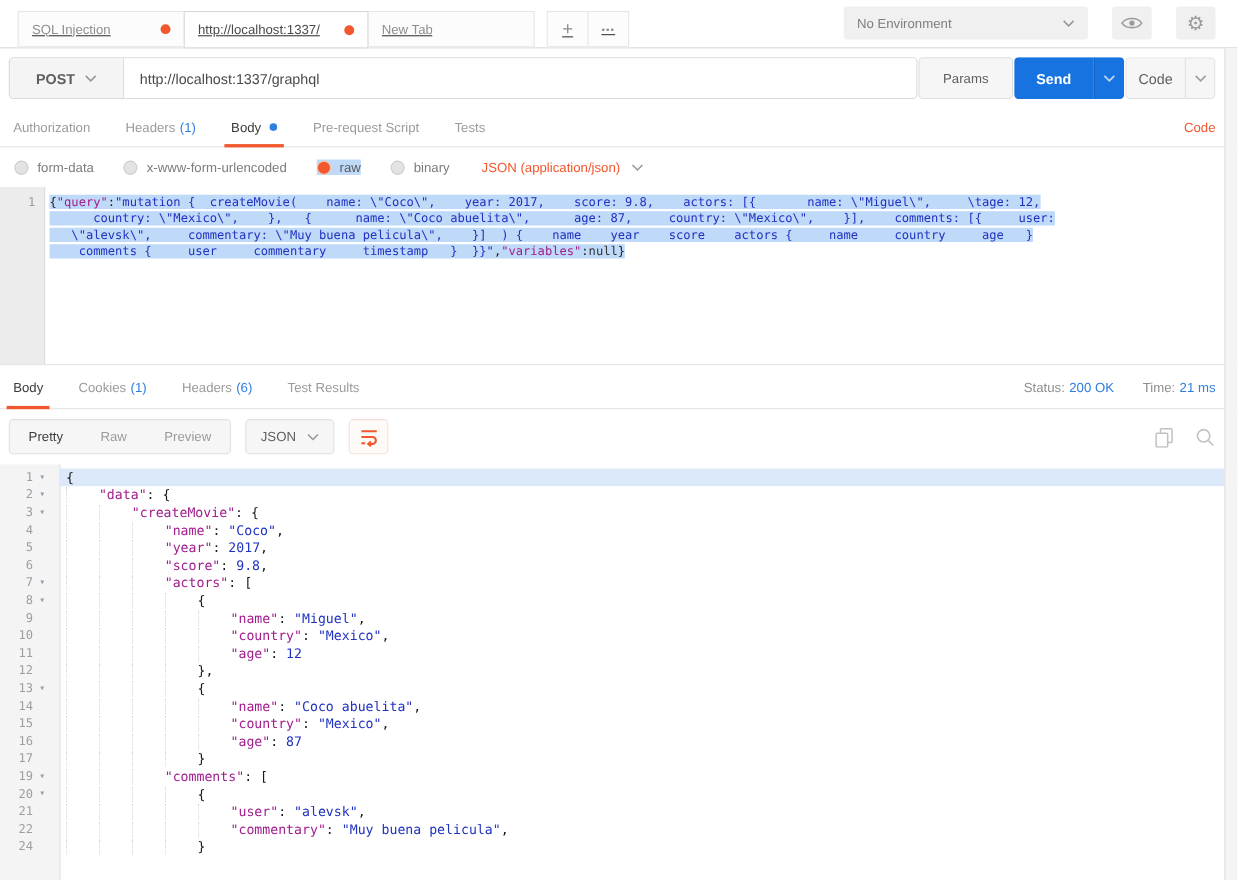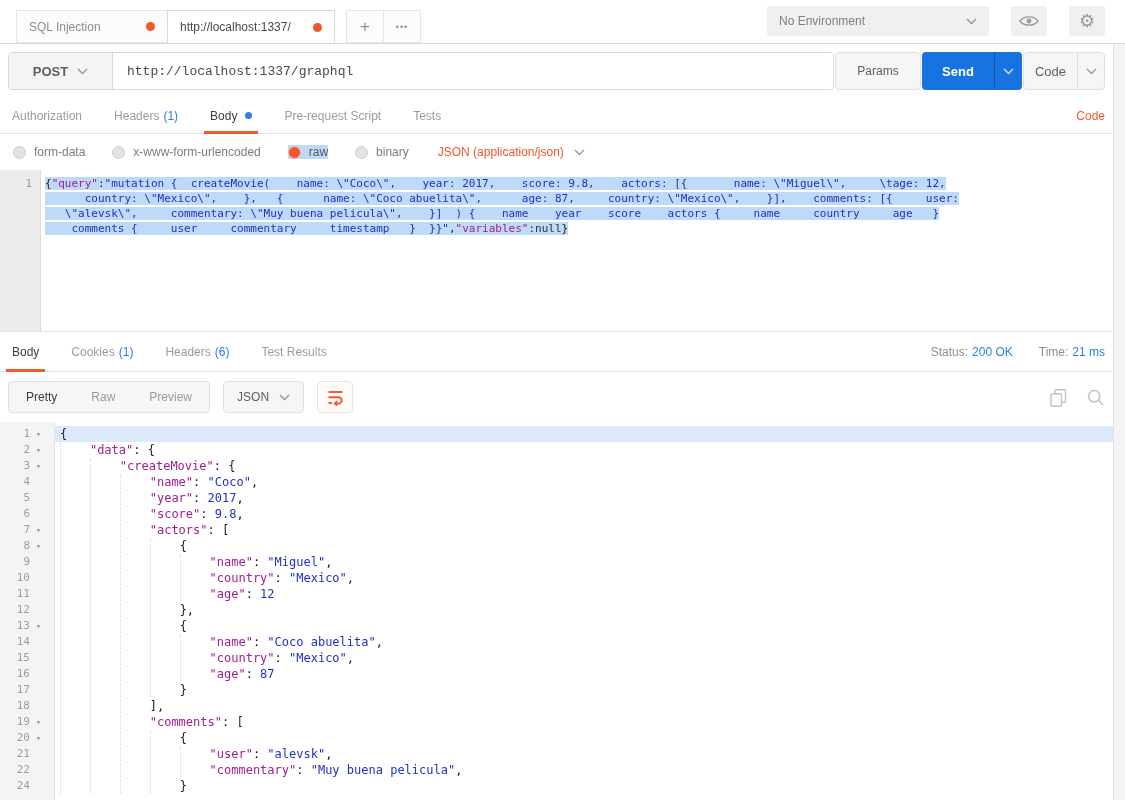--- a/index.html
+++ b/index.html
@@ -29,21 +29,21 @@
   .tbtn.more{font-size:9px;letter-spacing:1px}
   .env{display:flex;align-items:center;gap:22px;padding-right:20px;margin-bottom:7px}
   .env-select{width:222px;height:30px;background:#F0F0F0;border-radius:3px;display:flex;align-items:center;justify-content:space-between;padding:0 12px;font-size:12px;color:#7E7E7E;cursor:pointer}
   .sqbtn{width:36px;height:30px;background:#F0F0F0;border-radius:3px;display:flex;align-items:center;justify-content:center;border:none;padding:0;cursor:pointer}
   .gear-glyph{font-size:18px;color:#9B9B9B;line-height:1}
 
   
   .reqbar{height:54px;display:flex;align-items:center;padding:0 20px 0 8px;gap:1px}
   .urlgroup{display:flex;flex:1;height:38px;border:1px solid #D9D9D9;border-radius:4px;overflow:hidden;background:#fff}
   .method{width:104px;background:#F4F4F4;border-right:1px solid #D9D9D9;display:flex;align-items:center;justify-content:center;gap:9px;font-size:13px;font-weight:700;color:#5E5E5E;cursor:pointer;flex:none}
-  .url-input{flex:1;border:none;outline:none;padding:0 14px;font-size:13px;color:#4A4A4A;font-family:Liberation Mono, monospace;background:#fff}
+  .url-input{flex:1;border:none;outline:none;padding:0 14px;font-size:13px;color:#4A4A4A;font-family:Liberation Sans, sans-serif;background:#fff}
   .btn{height:38px;border:1px solid #E0E0E0;background:#F6F6F6;border-radius:4px;font-size:12px;color:#5E5E5E;display:flex;align-items:center;justify-content:center;cursor:pointer}
   .params{width:86px;flex:none}
   .splitgroup{display:flex;height:38px;border-radius:4px;overflow:hidden;flex:none}
   .send-main{width:72px;background:var(--send);color:#fff;font-size:13px;font-weight:700;display:flex;align-items:center;justify-content:center;cursor:pointer}
   .send-caret{width:28px;background:var(--send);border-left:1px solid rgba(0,0,0,.22);display:flex;align-items:center;justify-content:center;cursor:pointer}
   .save-main{width:54px;background:#F6F6F6;border:1px solid #E0E0E0;border-right:none;border-radius:4px 0 0 4px;color:#5E5E5E;font-size:13px;display:flex;align-items:center;justify-content:center;cursor:pointer}
   .save-caret{width:28px;background:#F6F6F6;border:1px solid #E0E0E0;border-radius:0 4px 4px 0;display:flex;align-items:center;justify-content:center;cursor:pointer}
 
   
   .reqtabs{height:36px;display:flex;align-items:center;border-bottom:1px solid var(--line);padding-left:8px}
@@ -102,29 +102,32 @@
   .tk-s{color:#2032C0}
   .tk-n{color:#2032C0}
   .tk-a{color:#333}
 </style>
 </head>
 <body>
 
 <div class="scroll-strip"></div>
 
 <div class="topbar">
-  <div class="tabs" style="display:flex;align-items:flex-end;">
+  <div class="tabs" style="display:flex;align-items:flex-end;text-decoration:underline;">
     <div class="tabs" id="hdr-tabs">
         <div class="htab">
           <span class="htab-label">SQL Injection</span>
           <span class="dot"></span>
         </div>
         <div class="htab active">
           <span class="htab-label">http://localhost:1337/</span>
           <span class="dot"></span>
+        </div>
+        <div class="htab">
+          <span class="htab-label">New Tab</span>
         </div>
       </div>
     <div class="tab-extra">
       <div class="tbtn plus">+</div>
       <div class="tbtn more">•••</div>
     </div>
   </div>
   <div class="env">
     <div class="env-select">
       <span>No Environment</span>
@@ -407,27 +410,20 @@
       </div>
       <div class="crow">
         <span class="gut">
           <span class="lnum">17</span>
           <span class="fold"></span>
         </span>
         <span class="codec"><span class="g">    </span><span class="g">    </span><span class="g">    </span><span class="g">    </span><span class="tk-p">}</span></span>
       </div>
       <div class="crow">
         <span class="gut">
-          <span class="lnum">18</span>
-          <span class="fold"></span>
-        </span>
-        <span class="codec"><span class="g">    </span><span class="g">    </span><span class="g">    </span><span class="tk-p">],</span></span>
-      </div>
-      <div class="crow">
-        <span class="gut">
           <span class="lnum">19</span>
           <span class="fold">▾</span>
         </span>
         <span class="codec"><span class="g">    </span><span class="g">    </span><span class="g">    </span><span class="tk-k">"comments"</span><span class="tk-p">: [</span></span>
       </div>
       <div class="crow">
         <span class="gut">
           <span class="lnum">20</span>
           <span class="fold">▾</span>
         </span>

